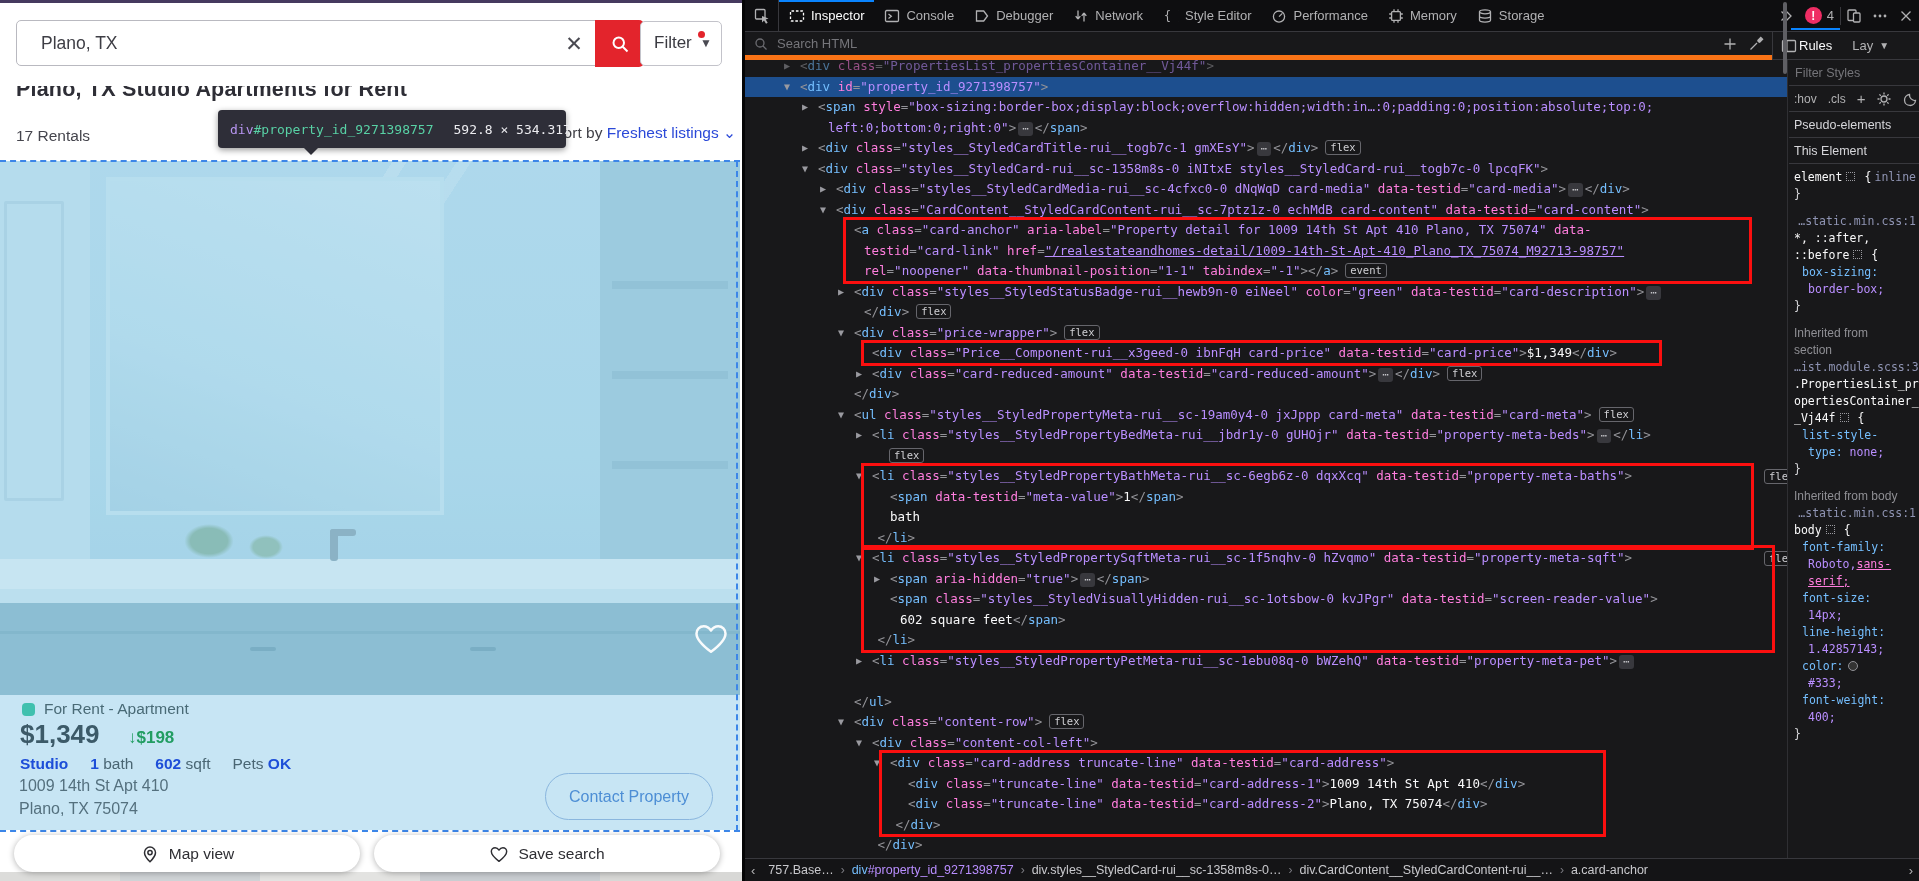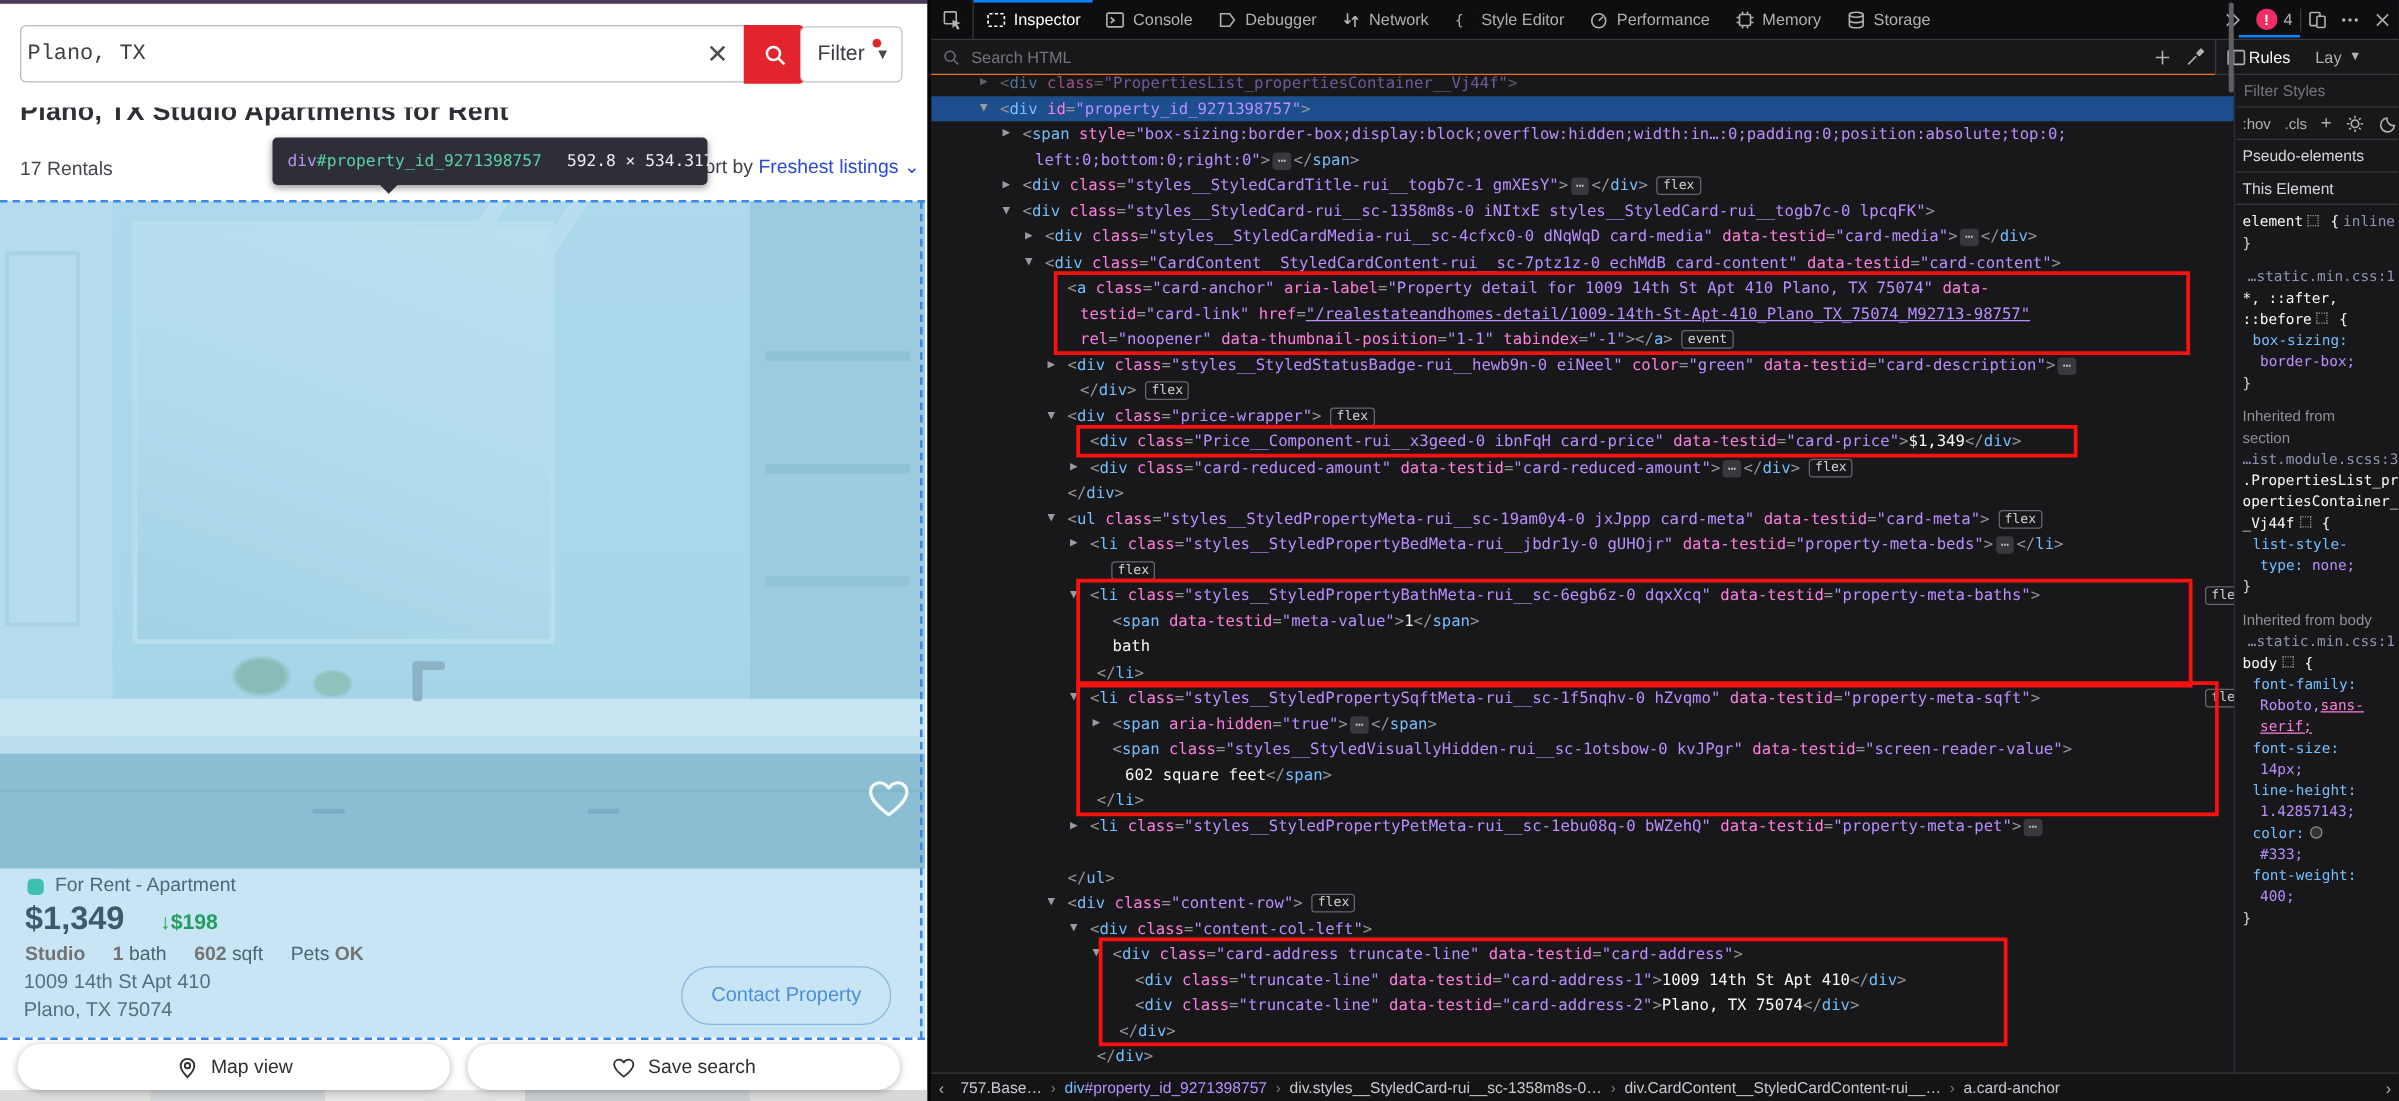--- a/index.html
+++ b/index.html
@@ -7,22 +7,22 @@
     font-family:"Liberation Sans", sans-serif; }
   .abs { position:absolute; }
   #stage { position:relative; width:1919px; height:881px; }
 
   
   #topstrip { left:0; top:0; width:1919px; height:3px; background:#463a5f; }
 
   
   #page { left:0; top:3px; width:742px; height:878px; background:#fff; overflow:hidden; }
   #searchbox { left:16px; top:17px; width:610px; height:46px; border:1px solid #b9b9c0; border-radius:5px; background:#fff; }
-  #searchbox input { position:absolute; left:5px; top:0; width:500px; height:44px; border:none; outline:none;
-    font-size:17.5px; color:#3e3e45; font-family:Liberation Mono, monospace; background:transparent; }
+  #searchbox input { position:absolute; left:24px; top:0; width:500px; height:44px; border:none; outline:none;
+    font-size:17.5px; color:#3e3e45; font-family:Liberation Sans, sans-serif; background:transparent; }
   #clear-x { left:544px; top:10px; width:26px; height:26px; color:#4a4a52; font-size:21px; line-height:26px; text-align:center; cursor:pointer; }
   #searchbtn { left:578px; top:-1px; width:49px; height:47px; background:#e3242c; border-radius:0 5px 5px 0; display:flex; align-items:center; justify-content:center; }
   #filterbtn { left:640px; top:18px; width:82px; height:45px; border:1px solid #c3c3ca; border-radius:5px; background:#fff; }
   #filterbtn .lbl { position:absolute; left:13px; top:11px; font-size:17px; color:#3a3a41; }
   #filterbtn .dot { position:absolute; left:57px; top:9px; width:7px; height:7px; border-radius:50%; background:#e3242c; }
   #filterbtn .car { position:absolute; right:9px; top:14px; font-size:12px; color:#4a4a52; }
   #headingclip { left:16px; top:83px; width:600px; height:29px; overflow:hidden; }
   #headingclip h1 { margin-top:-9px; font-size:21.5px; font-weight:700; color:#2e2e36; letter-spacing:.2px; }
   #rentals { left:16px; top:124px; font-size:15.5px; color:#45454d; }
   #sortline { left:420px; top:121px; width:316px; text-align:right; font-size:15.5px; color:#3f3f46; white-space:nowrap; }
@@ -58,21 +58,21 @@
   #photo .tint { position:absolute; inset:0; background:rgba(158,208,233,.45); }
   #photo .heart { position:absolute; left:692px; top:460px; color:#fff; opacity:.95; }
 
   
   #info { left:0; top:692px; width:740px; height:135px; background:#c7e5f4; }
   #info .dot { position:absolute; left:22px; top:8px; width:13px; height:13px; border-radius:4px; background:#3fc0ae; }
   #status { position:absolute; left:44px; top:5px; font-size:15.5px; color:#496a76; }
   #price { position:absolute; left:20px; top:24px; font-size:26px; font-weight:700; color:#3c5a68; }
   #pricecut { position:absolute; left:128px; top:33px; font-size:17px; font-weight:700; color:#229d62; }
   #metaline { position:absolute; left:20px; top:60px; font-size:15.5px; color:#4a6673; }
-  #metaline b { color:#737373;margin-top:16px; }
+  #metaline b { color:#1d4ed8;margin-top:16px; }
   #metaline span.gap { display:inline-block; width:22px; }
   #addr1 { position:absolute; left:19px; top:82px; font-size:16px; color:#54707e; }
   #addr2 { position:absolute; left:19px; top:105px; font-size:16px; color:#54707e; }
   #contactbtn { position:absolute; left:545px; top:78px; width:168px; height:47px; border:1.5px solid #8ab6de; border-radius:24px; font-size:16px; color:#4d8ed5; display:flex; align-items:center; justify-content:center; background:transparent; }
 
   .pill { top:832px; height:37px; background:#fff; border-radius:20px; box-shadow:0 1px 6px rgba(0,0,0,.3); display:flex; align-items:center; justify-content:center; gap:9px; font-size:15.5px; color:#2e2e33; z-index:6; }
   #pill-map { left:14px; width:346px; } #pill-save { left:374px; width:346px; }
   #bottomstrip { left:0; top:869px; width:742px; height:12px; background:linear-gradient(90deg,#dcdcda 0 120px,#cfd3d6 120px 260px,#e3e3e1 260px 420px,#c9cdd1 420px 600px,#d8d8d6 600px); }
 
   
@@ -83,21 +83,21 @@
   .dtab { display:flex; align-items:center; gap:6px; padding:0 10px; color:#b1b1b3; font-size:13px; position:relative; white-space:nowrap; }
   .dtab.active { color:#fff; }
   .dtab.active:before { content:""; position:absolute; left:0; top:0; right:0; height:2px; background:#0a84ff; }
   #tabspacer { flex:1; }
   .tbtn { display:flex; align-items:center; justify-content:center; width:26px; color:#b1b1b3; }
   #errbadge { display:flex; align-items:center; gap:5px; padding:0 6px; }
   #errbadge .cir { width:17px; height:17px; border-radius:50%; background:#ef2d64; color:#fff; font-size:12px; font-weight:700; display:flex; align-items:center; justify-content:center; }
   #errbadge .cnt { color:#b1b1b3; font-size:13px; }
   .vsep { width:1px; height:18px; background:#38383d; align-self:center; }
 
-  #searchrow { position:absolute; left:0; top:32px; width:1027px; height:28px; border-bottom:1px solid #f97316; display:flex; align-items:center; color:#6b6b70; }
+  #searchrow { position:absolute; left:0; top:32px; width:1027px; height:28px; border-bottom:5px solid #f97316; display:flex; align-items:center; color:#6b6b70; }
   #searchrow .mag { margin-left:8px; margin-right:8px; display:flex; }
   #searchrow .ph { font-size:13px; color:#75757a; }
   #searchrow .right { margin-left:auto; display:flex; gap:10px; margin-right:8px; color:#b1b1b3; }
 
   #sidehead { position:absolute; left:1027px; top:32px; width:147px; height:28px; border-bottom:1px solid #38383d; border-left:1px solid #38383d; display:flex; align-items:center; }
   #sidehead .tog { margin-left:8px; color:#b1b1b3; display:flex; }
   #sidehead .rtab { position:relative; font-size:13px; color:#f9f9fa; padding:5px 2px; }
   #sidehead .rtab:before { content:""; position:absolute; left:-6px; right:-6px; top:-5px; height:2px; background:#0a84ff; }
   #sidehead .ltab { margin-left:18px; font-size:13px; color:#b1b1b3; }
   #sidehead .dd { margin-left:6px; color:#b1b1b3; font-size:10px; }

